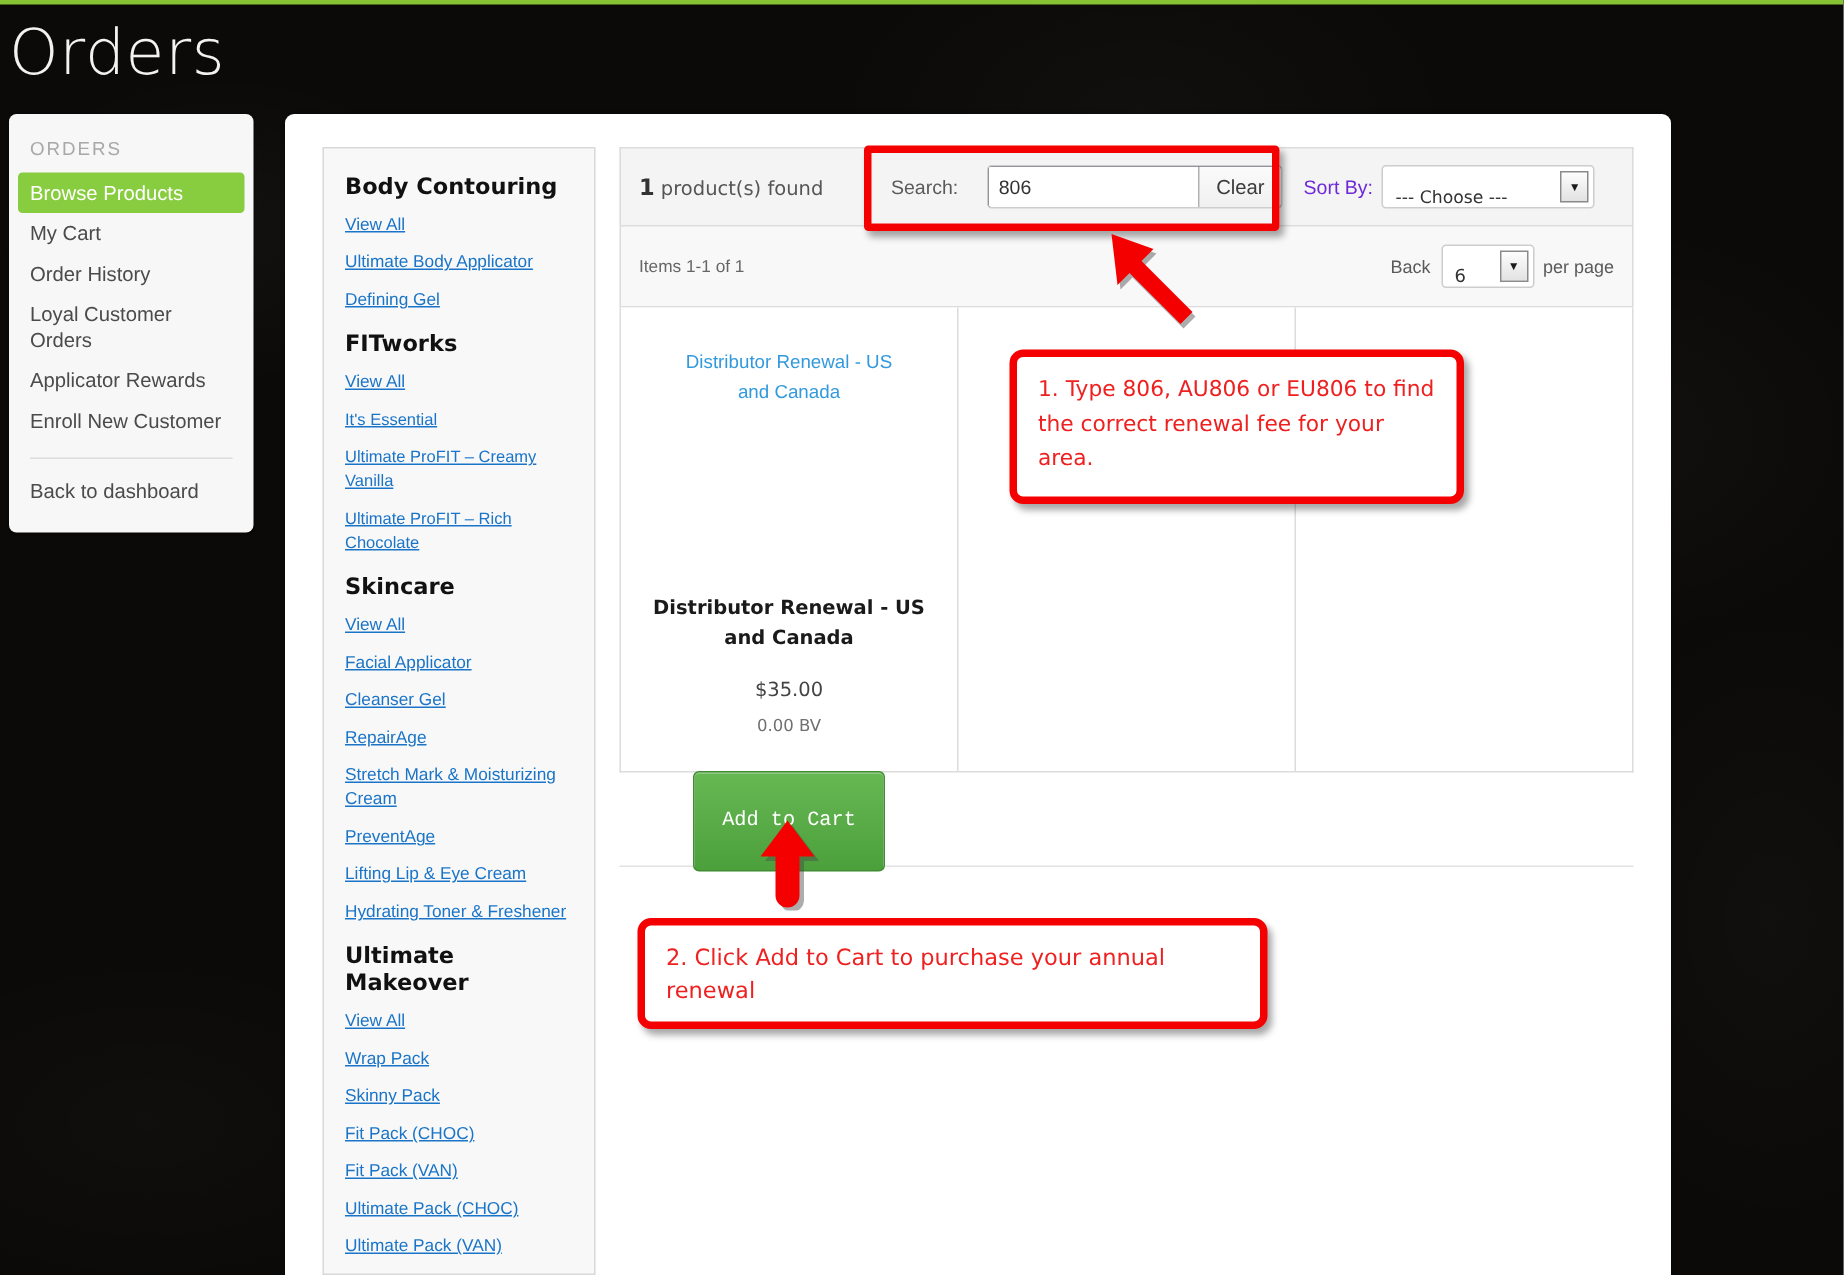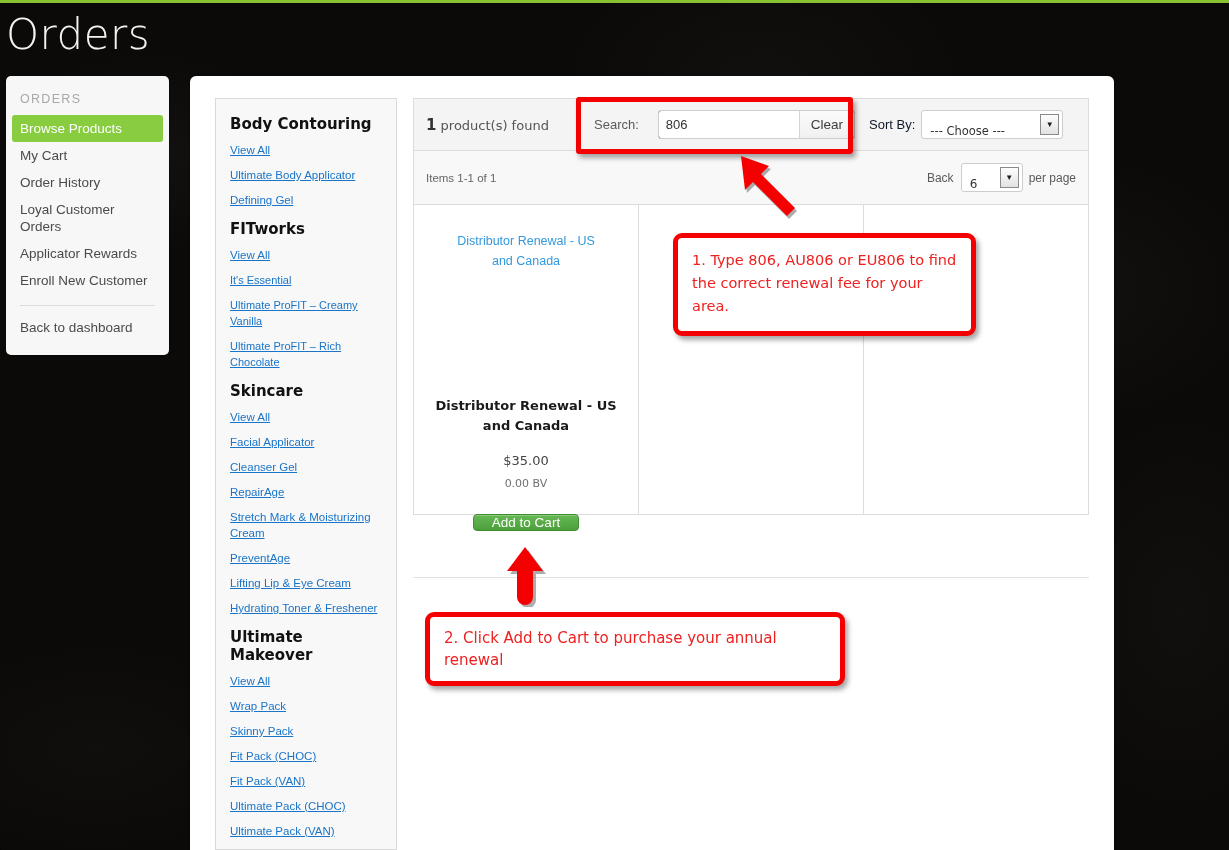--- a/index.html
+++ b/index.html
@@ -127,21 +127,21 @@
     padding: 0 7px; font-size: 13px; color: #333;
     font-family: "Liberation Sans", sans-serif; background: #fff;
   }
   #clear-button {
     border: none; border-left: 1px solid #d5d5d5;
     background: linear-gradient(#fbfbfb, #f0f0f0);
     padding: 0 11px; font-size: 13.5px; color: #3c3c3c;
     cursor: pointer; font-family: "Liberation Sans", sans-serif;
   }
   #sort-group { display: flex; align-items: center; margin-left: 14px; }
-  #sort-label { font-size: 13px; color: #0f172a; margin-right: 6px; }
+  #sort-label { font-size: 13px; color: #6d28d9; margin-right: 6px; }
   .fake-select {
     position: relative; background: #fff; border: 1px solid #cdcdcd;
     border-radius: 3px; height: 29px; display: flex; align-items: flex-end;
   }
   .fake-select .sel-val {
     padding: 0 8px; font-size: 11.5px; color: #333;
     font-family: "DejaVu Sans", sans-serif;
   }
   .sel-arrow {
     position: absolute; right: 3px; top: 3px;
@@ -190,22 +190,22 @@
     margin-top: 17px; font-family: "DejaVu Sans", sans-serif;
   }
   #product-bv {
     text-align: center; font-size: 11px; color: #707070;
     margin-top: 9px; font-family: "DejaVu Sans", sans-serif;
   }
   #add-to-cart {
     display: block; margin: 24px auto 0 auto;
     background: linear-gradient(#66b853, #4ca03c);
     border: 1px solid #3f8c32; border-radius: 4px;
-    color: #fff; font-size: 13.5px; padding: 0 18px;
-    cursor: pointer; font-family: Liberation Sans, sans-serif;
+    color: #fff; font-size: 13.5px; padding: 25px 18px;
+    cursor: pointer; font-family: Liberation Mono, monospace;
     box-shadow: 0 1px 0 rgba(255,255,255,0.25) inset;
   }
 
   #bottom-divider {
     border-top: 1px solid #e2e2e2;
     margin-top: 62px; width: 676px;
   }
 
   
   .callout {

